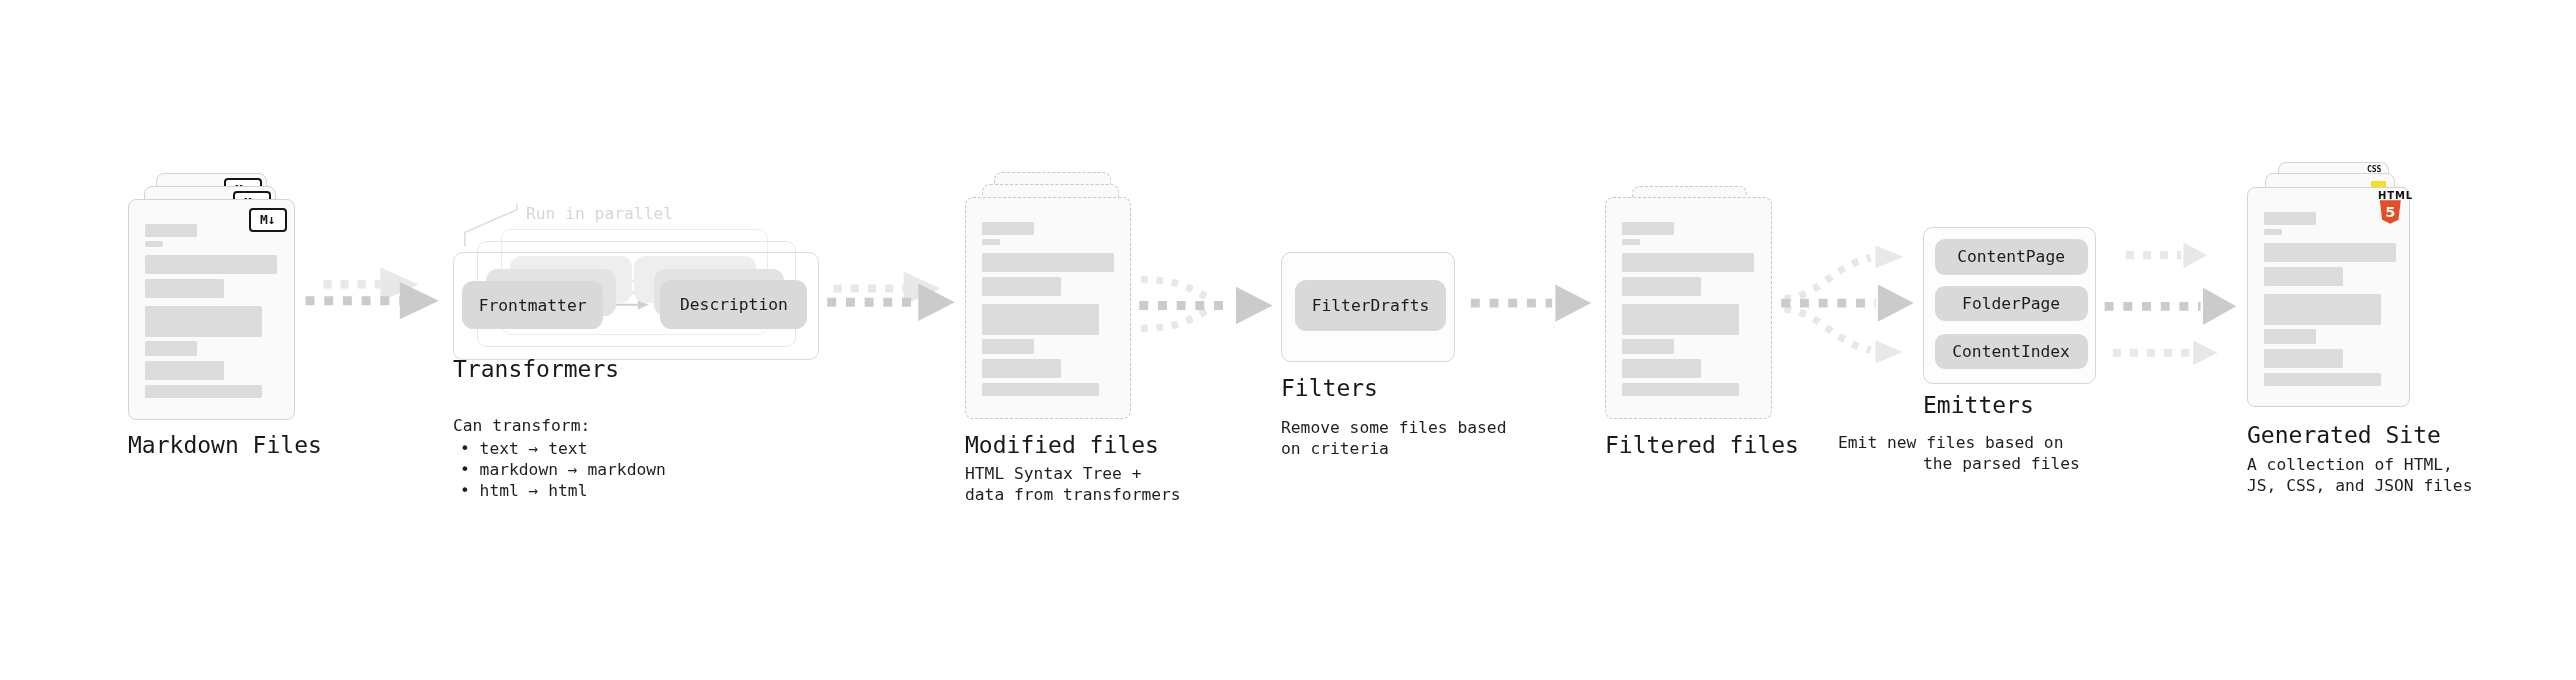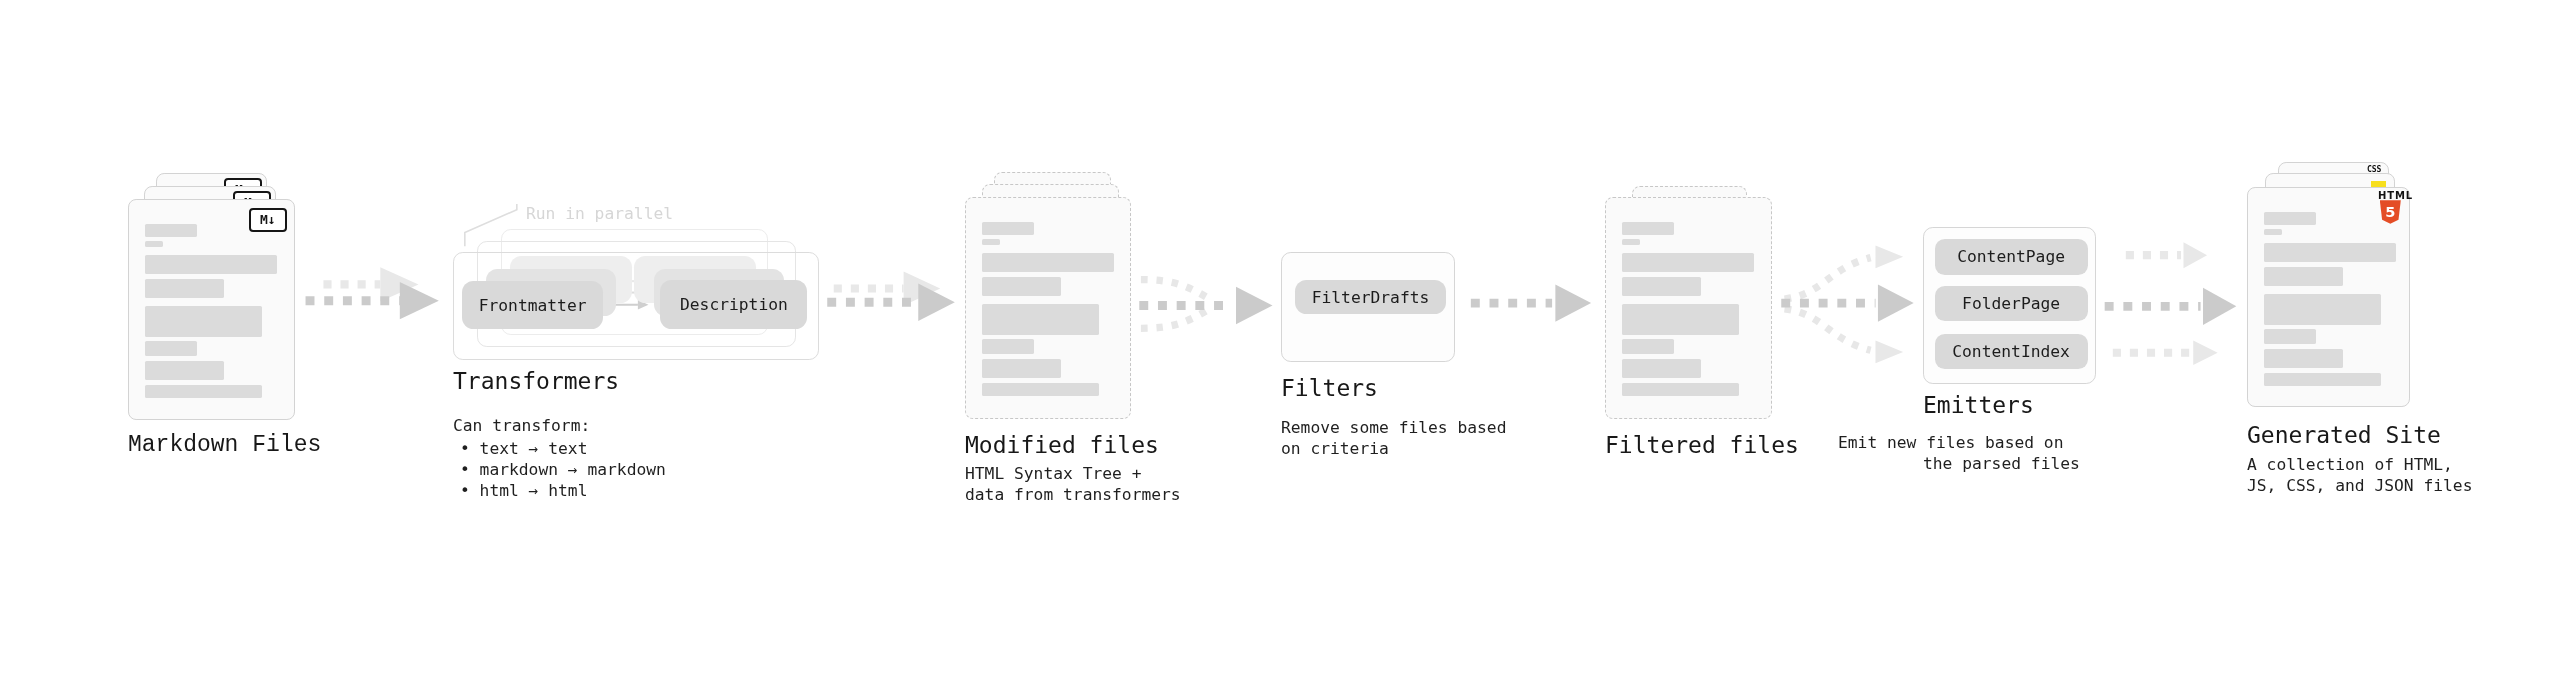--- a/index.html
+++ b/index.html
@@ -131,40 +131,40 @@
       <div class="md-badge badge-front">M↓</div>
       <div class="bar b1"></div>
       <div class="bar b2"></div>
       <div class="bar b3"></div>
       <div class="bar b4"></div>
       <div class="bar b5"></div>
       <div class="bar b6"></div>
       <div class="bar b7"></div>
       <div class="bar b8"></div>
     </div>
-    <div class="sec-title" style="left:128px;top:432px;font-family:Liberation Mono, monospace;">Markdown Files</div>
+    <div class="sec-title" style="left:128px;top:432px;">Markdown Files</div>
   </div>
 
   <div class="abs z2">
     <div class="annot" style="left:526px;top:204px;">Run in parallel</div>
 
     <div class="frame f-back" style="left:501px;top:229px;width:267px;height:106px;">
       <div class="chip ghost2" style="left:8.1px;top:26px;width:122px;height:47px;"></div>
       <div class="chip ghost2" style="right:10.6px;top:26px;width:122px;height:47px;"></div>
     </div>
     <div class="frame f-mid" style="left:477px;top:241px;width:319px;height:106px;">
       <div class="chip ghost1" style="left:8.1px;top:27px;width:130px;height:47px;"></div>
       <div class="chip ghost1" style="right:10.6px;top:27px;width:130px;height:47px;"></div>
     </div>
     <div class="frame" style="left:453px;top:252px;width:366px;height:108px;">
       <div class="chip" style="left:8.1px;top:28px;width:141px;height:48px;">Frontmatter</div>
       <div class="chip" style="right:10.6px;top:27px;width:147px;height:49px;">Description</div>
     </div>
 
-    <div class="sec-title" style="left:453px;top:368px;">Transformers</div>
+    <div class="sec-title" style="left:453px;top:356px;">Transformers</div>
     <div class="sec-body" style="left:453px;top:415px;">Can transform:</div>
     <div class="sec-body" style="left:460px;top:438px;">• text → text</div>
     <div class="sec-body" style="left:460px;top:459px;">• markdown → markdown</div>
     <div class="sec-body" style="left:460px;top:480px;">• html → html</div>
   </div>
 
   <div class="abs z2">
     <div class="file-card dashed" style="left:994px;top:172px;width:117px;height:49px;"></div>
     <div class="file-card dashed" style="left:982px;top:184px;width:137px;height:49px;"></div>
     <div class="file-card dashed" style="left:965px;top:197px;width:166px;height:222px;">
@@ -177,21 +177,21 @@
       <div class="bar b7"></div>
       <div class="bar b8"></div>
     </div>
     <div class="sec-title" style="left:965px;top:432px;">Modified files</div>
     <div class="sec-body" style="left:965px;top:463px;">HTML Syntax Tree +</div>
     <div class="sec-body" style="left:965px;top:484px;">data from transformers</div>
   </div>
 
   <div class="abs z2">
     <div class="frame solidbg" style="left:1281px;top:252px;width:174px;height:110px;">
-      <div class="chip" style="left:13px;top:27px;width:151px;height:34px;">FilterDrafts</div>
+      <div class="chip" style="left:13px;top:27px;width:151px;height:51px;">FilterDrafts</div>
     </div>
     <div class="sec-title" style="left:1281px;top:375px;">Filters</div>
     <div class="sec-body" style="left:1281px;top:417px;">Remove some files based</div>
     <div class="sec-body" style="left:1281px;top:438px;">on criteria</div>
   </div>
 
   <div class="abs z2">
     <div class="file-card dashed" style="left:1632px;top:186px;width:115px;height:49px;"></div>
     <div class="file-card dashed" style="left:1605px;top:197px;width:167px;height:222px;">
       <div class="bar b1"></div>

